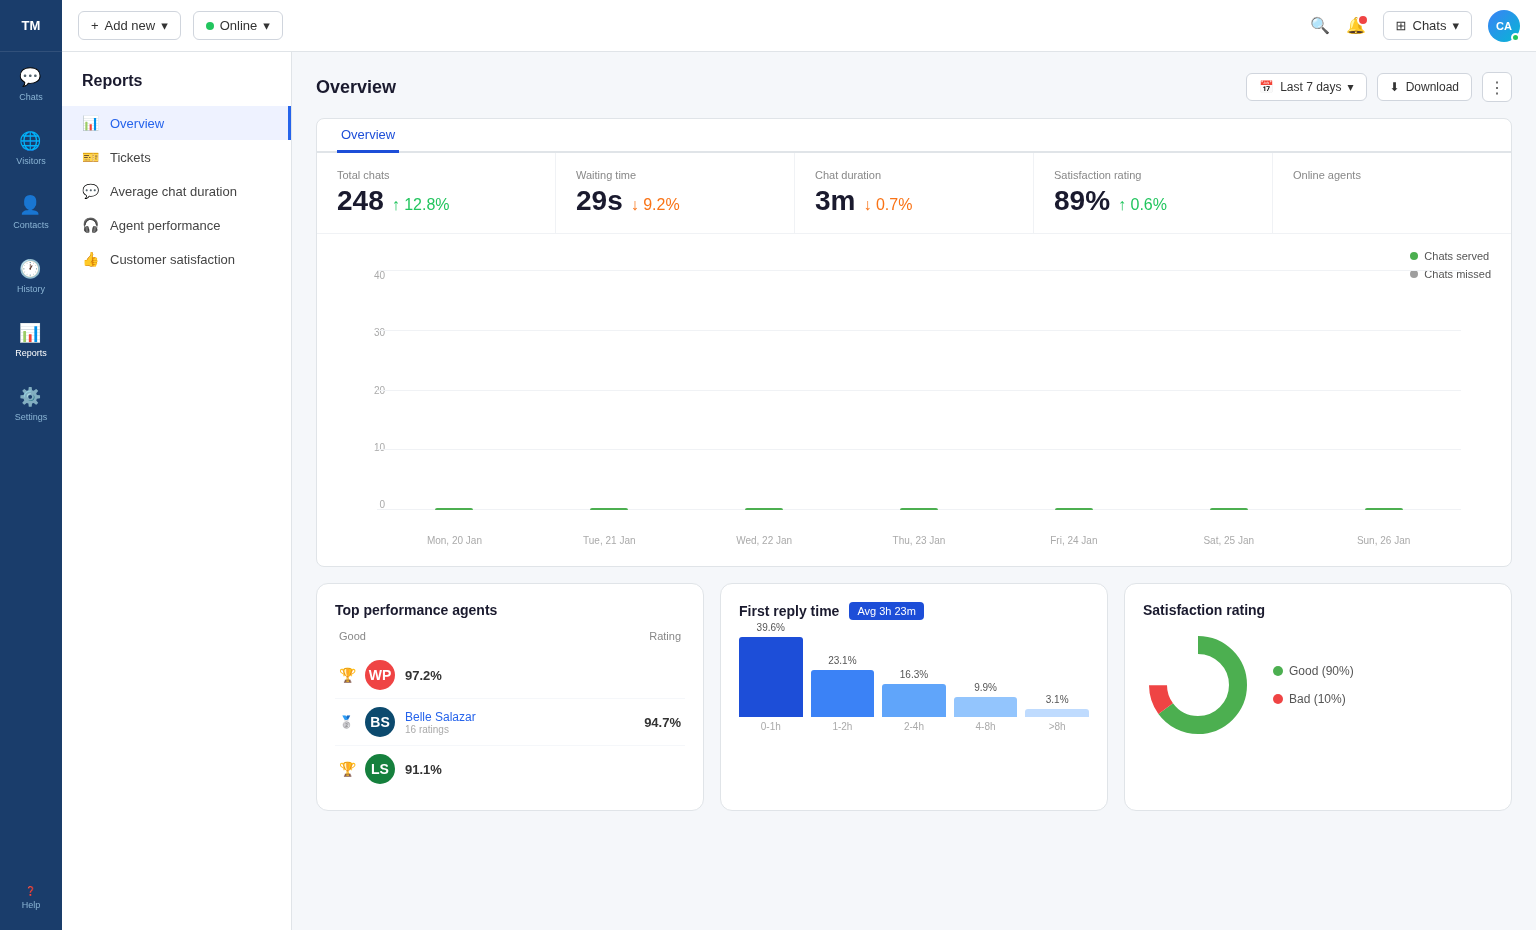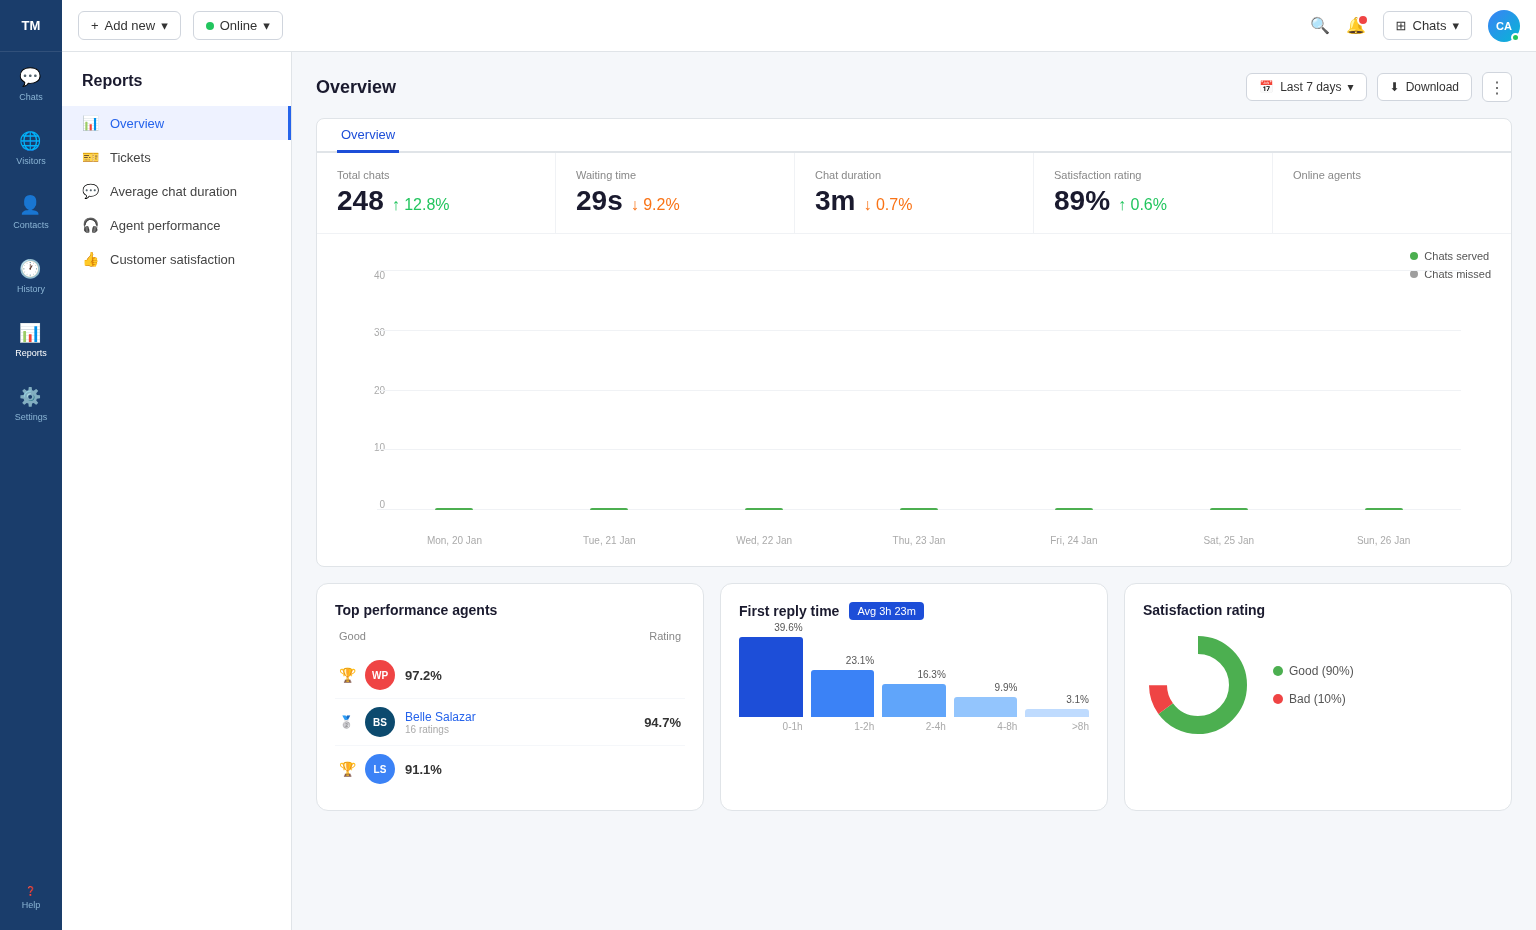--- a/index.html
+++ b/index.html
@@ -424,21 +424,21 @@
     .agent-row:last-child { border-bottom: none; }
     .agent-trophy { font-size: 14px; width: 16px; }
     .agent-avatar {
       width: 30px;
       height: 30px;
       border-radius: 50%;
       display: flex;
       align-items: center;
       justify-content: center;
       color: #fff;
-      font-size: 10px;
+      font-size: 14px;
       font-weight: 600;
     }
     .agent-info { flex: 1; }
     .agent-name { font-size: 12px; font-weight: 500; color: #2563eb; }
     .agent-ratings { font-size: 10px; color: #aaa; }
     .agent-score { font-size: 13px; font-weight: 600; color: #333; }
 
     
     .reply-header {
       display: flex;
@@ -455,21 +455,21 @@
     }
     .reply-bars {
       display: flex;
       align-items: flex-end;
       gap: 8px;
       height: 100px;
     }
     .reply-bar-group {
       display: flex;
       flex-direction: column;
-      align-items: flex-end;
+      align-items: center;
       gap: 4px;
       flex: 1;
     }
     .reply-bar {
       border-radius: 3px 3px 0 0;
       width: 100%;
     }
     .reply-pct {
       font-size: 10px;
       color: #555;
@@ -762,21 +762,21 @@
             <div class="agent-avatar" style="background:#0c4a6e;">BS</div>
             <div class="agent-info">
               <div class="agent-name">Belle Salazar</div>
               <div class="agent-ratings">16 ratings</div>
             </div>
             <div class="agent-score">94.7%</div>
           </div>
 
           <div class="agent-row">
             <span class="agent-trophy">🏆</span>
-            <div class="agent-avatar" style="background:#3b82f6;">LS</div>
+            <div class="agent-avatar" style="background:#15803d;">LS</div>
             <div class="agent-score">91.1%</div>
           </div>
         </div>
 
         <div class="bottom-card">
           <div class="reply-header">
             <div class="card-title" style="margin-bottom:0;">First reply time</div>
             <span class="avg-badge">Avg 3h 23m</span>
           </div>
 

